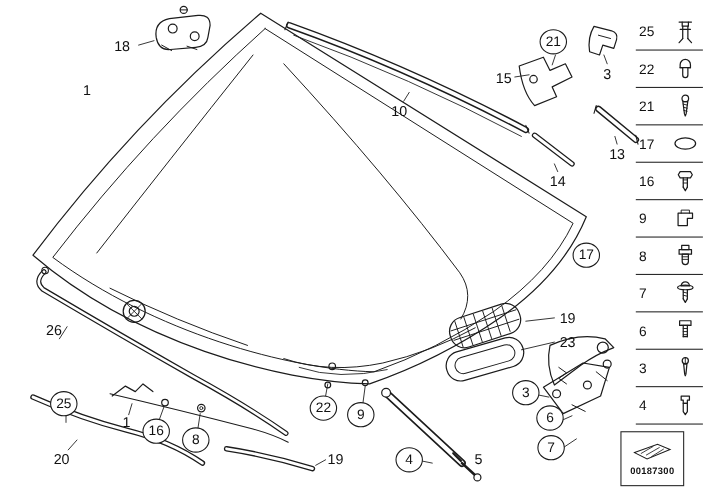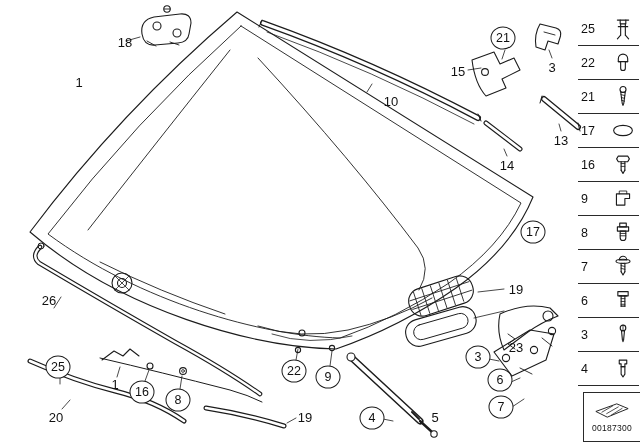--- a/index.html
+++ b/index.html
@@ -21,23 +21,23 @@
     background:#fff;font-size:12.5px;
   }
   .sidebar{position:absolute;left:578px;top:12px;width:61px}
   .side-row{
     height:34px;display:flex;align-items:center;justify-content:space-between;
     border-bottom:1px solid #2a2a2a;padding:0 1px 0 3px;box-sizing:border-box;
   }
   .side-num{font-size:12.5px}
   .side-icon{width:30px;height:27px;flex:0 0 auto}
   .doc-box{
-    position:absolute;left:583px;top:392px;width:58px;height:50px;
+    position:absolute;left:564px;top:392px;width:58px;height:50px;
     border:1.3px solid #2a2a2a;box-sizing:border-box;background:#fff;
-    display:flex;flex-direction:column;align-items:center;justify-content:center;gap:3px;
+    display:flex;flex-direction:column;align-items:center;justify-content:center;gap:3px;font-weight:bold;
   }
   .doc-id{font-size:8.5px;letter-spacing:.3px}
 </style>
 </head>
 <body>
 
 <svg width="0" height="0" style="position:absolute" aria-hidden="true">
   <defs>
     <symbol id="s-rivet" viewBox="0 0 32 28">
       <g fill="none" stroke="#1c1c1c" stroke-width="1.2" stroke-linecap="round" stroke-linejoin="round">
@@ -258,39 +258,39 @@
         <path d="M489,359 L499,361"></path>
           <path d="M511,382 L520,378"></path>
         <path d="M512,407 L524,399"></path>
           <path d="M383,419 L393,421"></path>
       </g>
     </g>
   </svg>
 
   <div class="callout-layer">
       <span class="part-label" style="left: 79px; top: 82px;">1</span>
-      <span class="part-label" style="left: 125px; top: 42px;">18</span>
-      <span class="part-label" style="left: 363px; top: 101px; margin-left: 28px;">10</span>
+      <span class="part-label" style="left: 111px; top: 42px;">18</span>
+      <span class="part-label" style="left: 363px; top: 101px;">10</span>
       <span class="part-label" style="left: 458px; top: 71px;">15</span>
       <span class="part-label circled" style="left: 503px; top: 38px;">21</span>
       <span class="part-label" style="left: 552px; top: 67px;">3</span>
       <span class="part-label" style="left: 561px; top: 140px;">13</span>
       <span class="part-label" style="left: 507px; top: 165px;">14</span>
       <span class="part-label circled" style="left: 533px; top: 232px;">17</span>
       <span class="part-label" style="left: 49px; top: 300px;">26</span>
       <span class="part-label circled" style="left: 58px; top: 367px;">25</span>
       <span class="part-label" style="left: 56px; top: 417px;">20</span>
       <span class="part-label" style="left: 115px; top: 384px;">1</span>
       <span class="part-label circled" style="left: 142px; top: 392px;">16</span>
       <span class="part-label circled" style="left: 178px; top: 400px;">8</span>
       <span class="part-label" style="left: 305px; top: 417px;">19</span>
       <span class="part-label circled" style="left: 294px; top: 371px;">22</span>
       <span class="part-label circled" style="left: 328px; top: 377px;">9</span>
       <span class="part-label" style="left: 516px; top: 289px;">19</span>
-      <span class="part-label" style="left: 516px; top: 311px; margin-top: 36px;">23</span>
+      <span class="part-label" style="left: 516px; top: 311px;">23</span>
       <span class="part-label circled" style="left: 478px; top: 357px;">3</span>
       <span class="part-label circled" style="left: 500px; top: 380px;">6</span>
       <span class="part-label circled" style="left: 501px; top: 407px;">7</span>
       <span class="part-label circled" style="left: 372px; top: 418px;">4</span>
       <span class="part-label" style="left: 435px; top: 417px;">5</span>
     </div>
 
   <aside class="sidebar">
     <div class="side-row">
       <span class="side-num">25</span>

